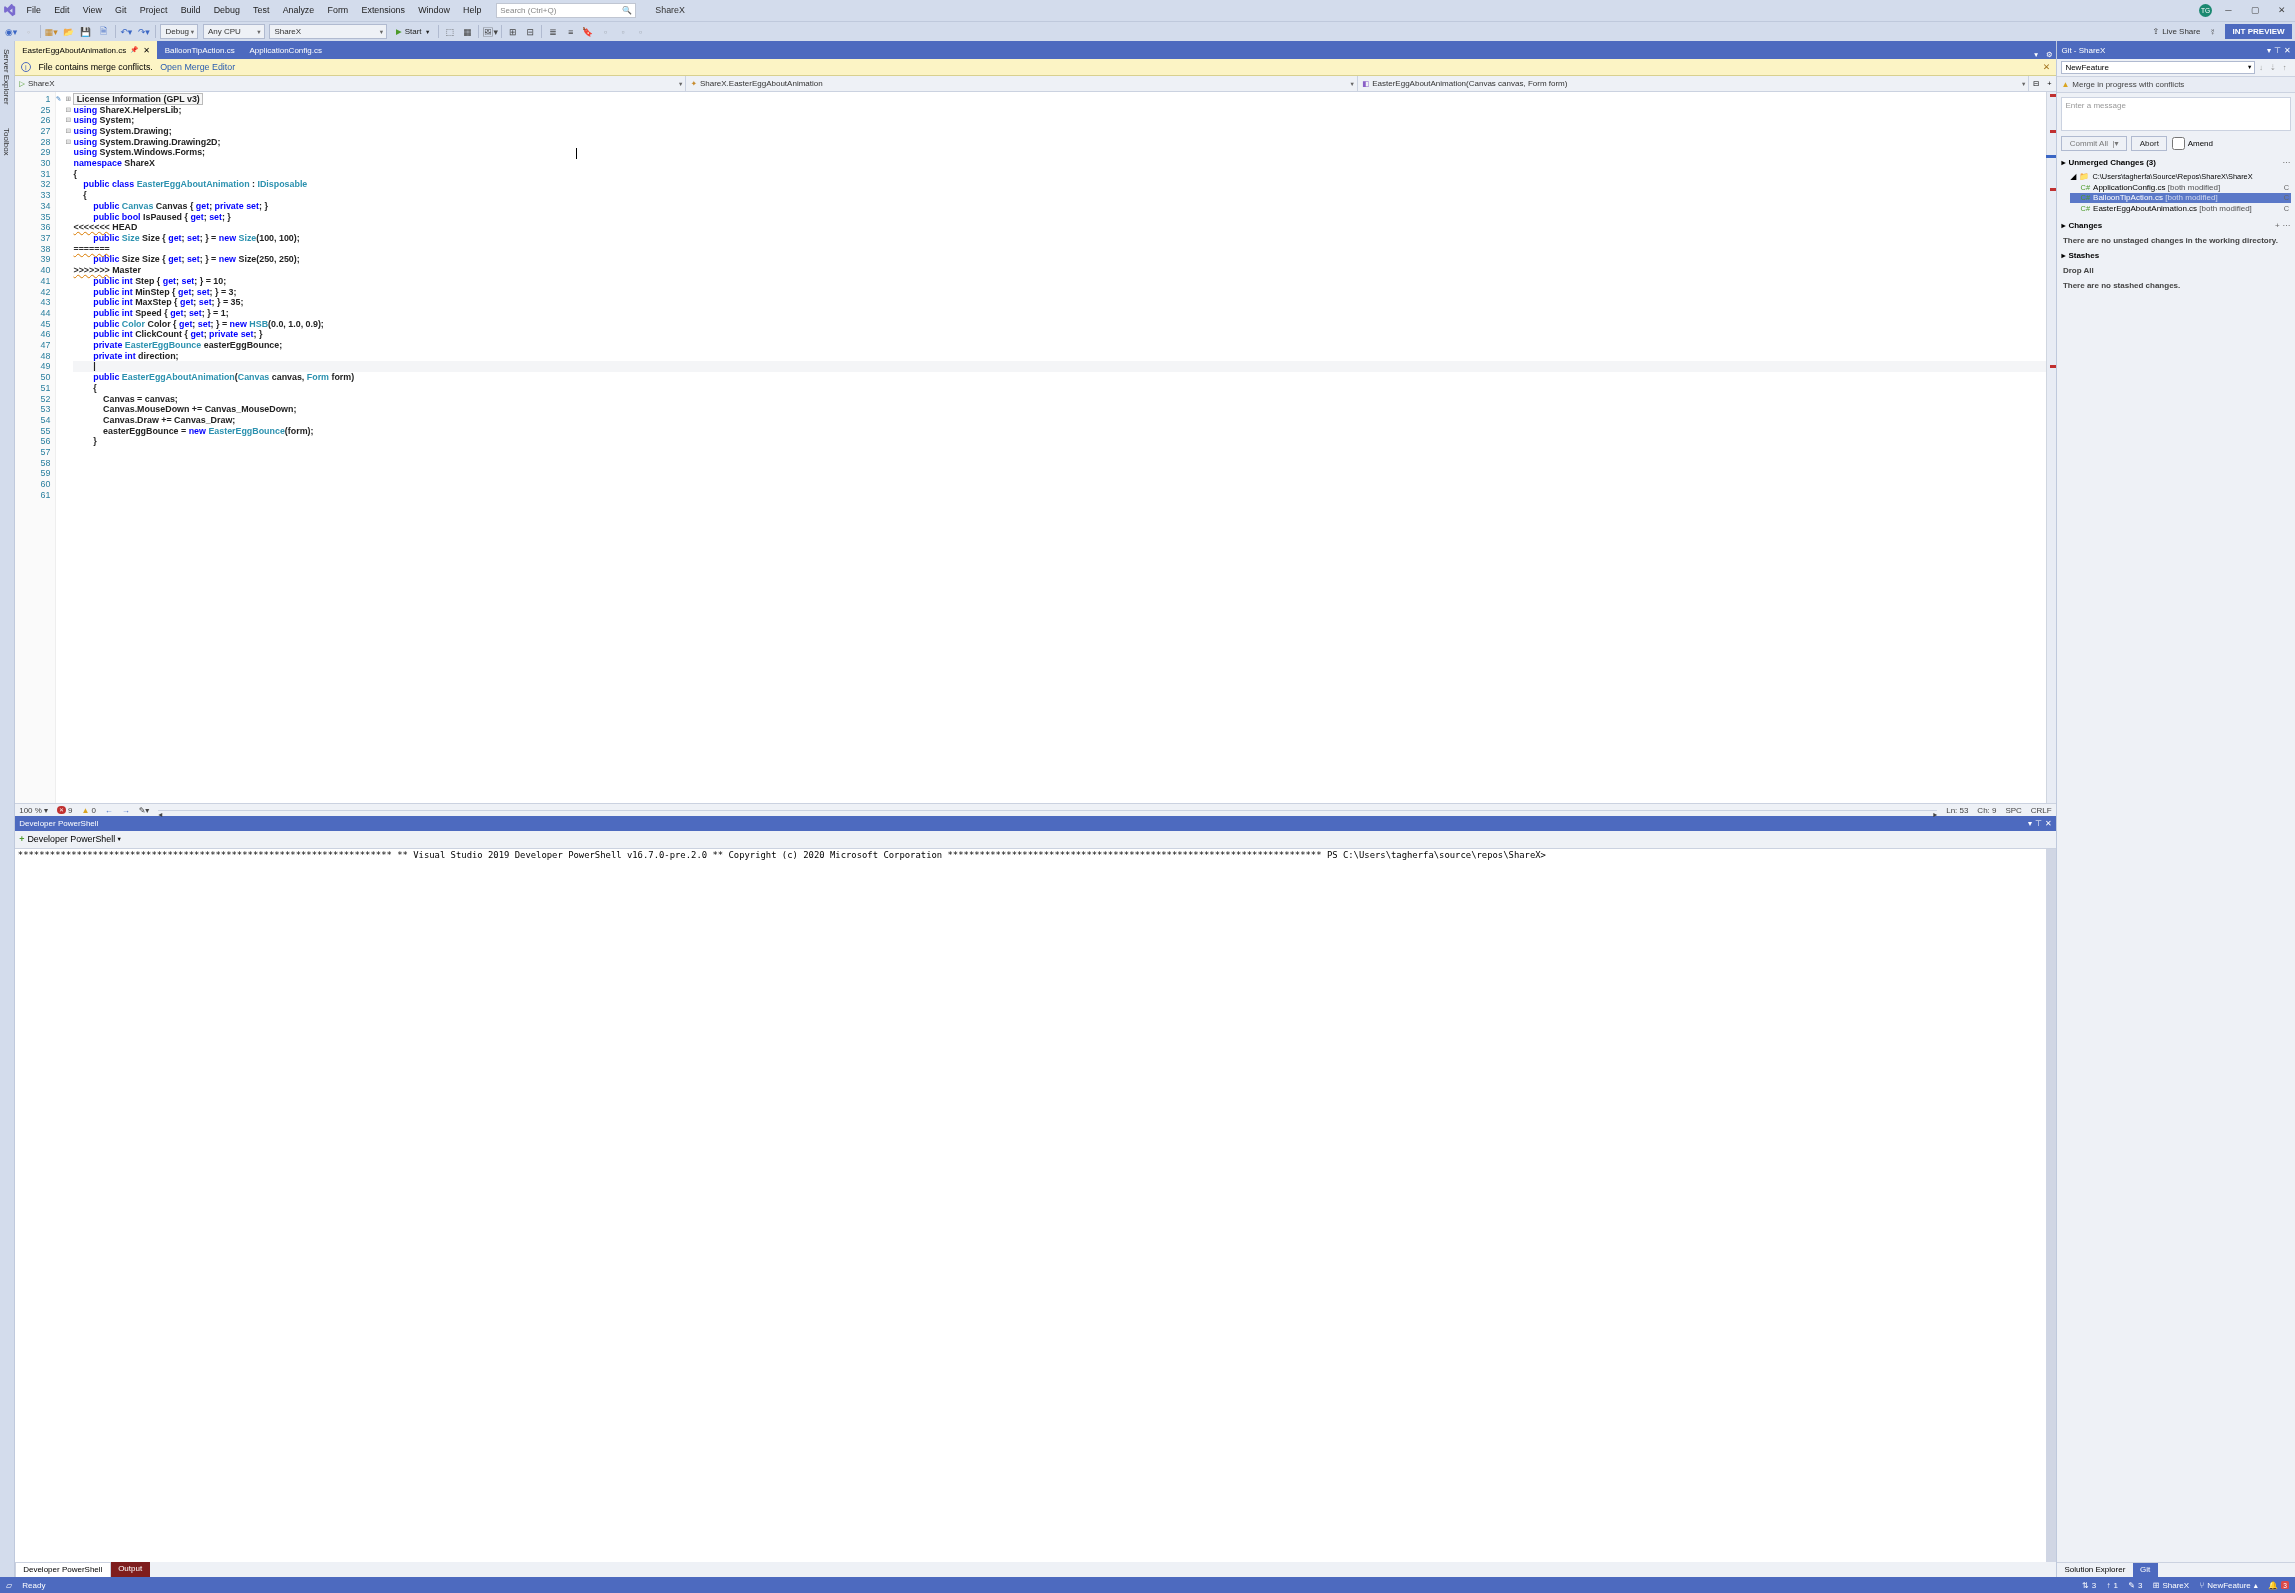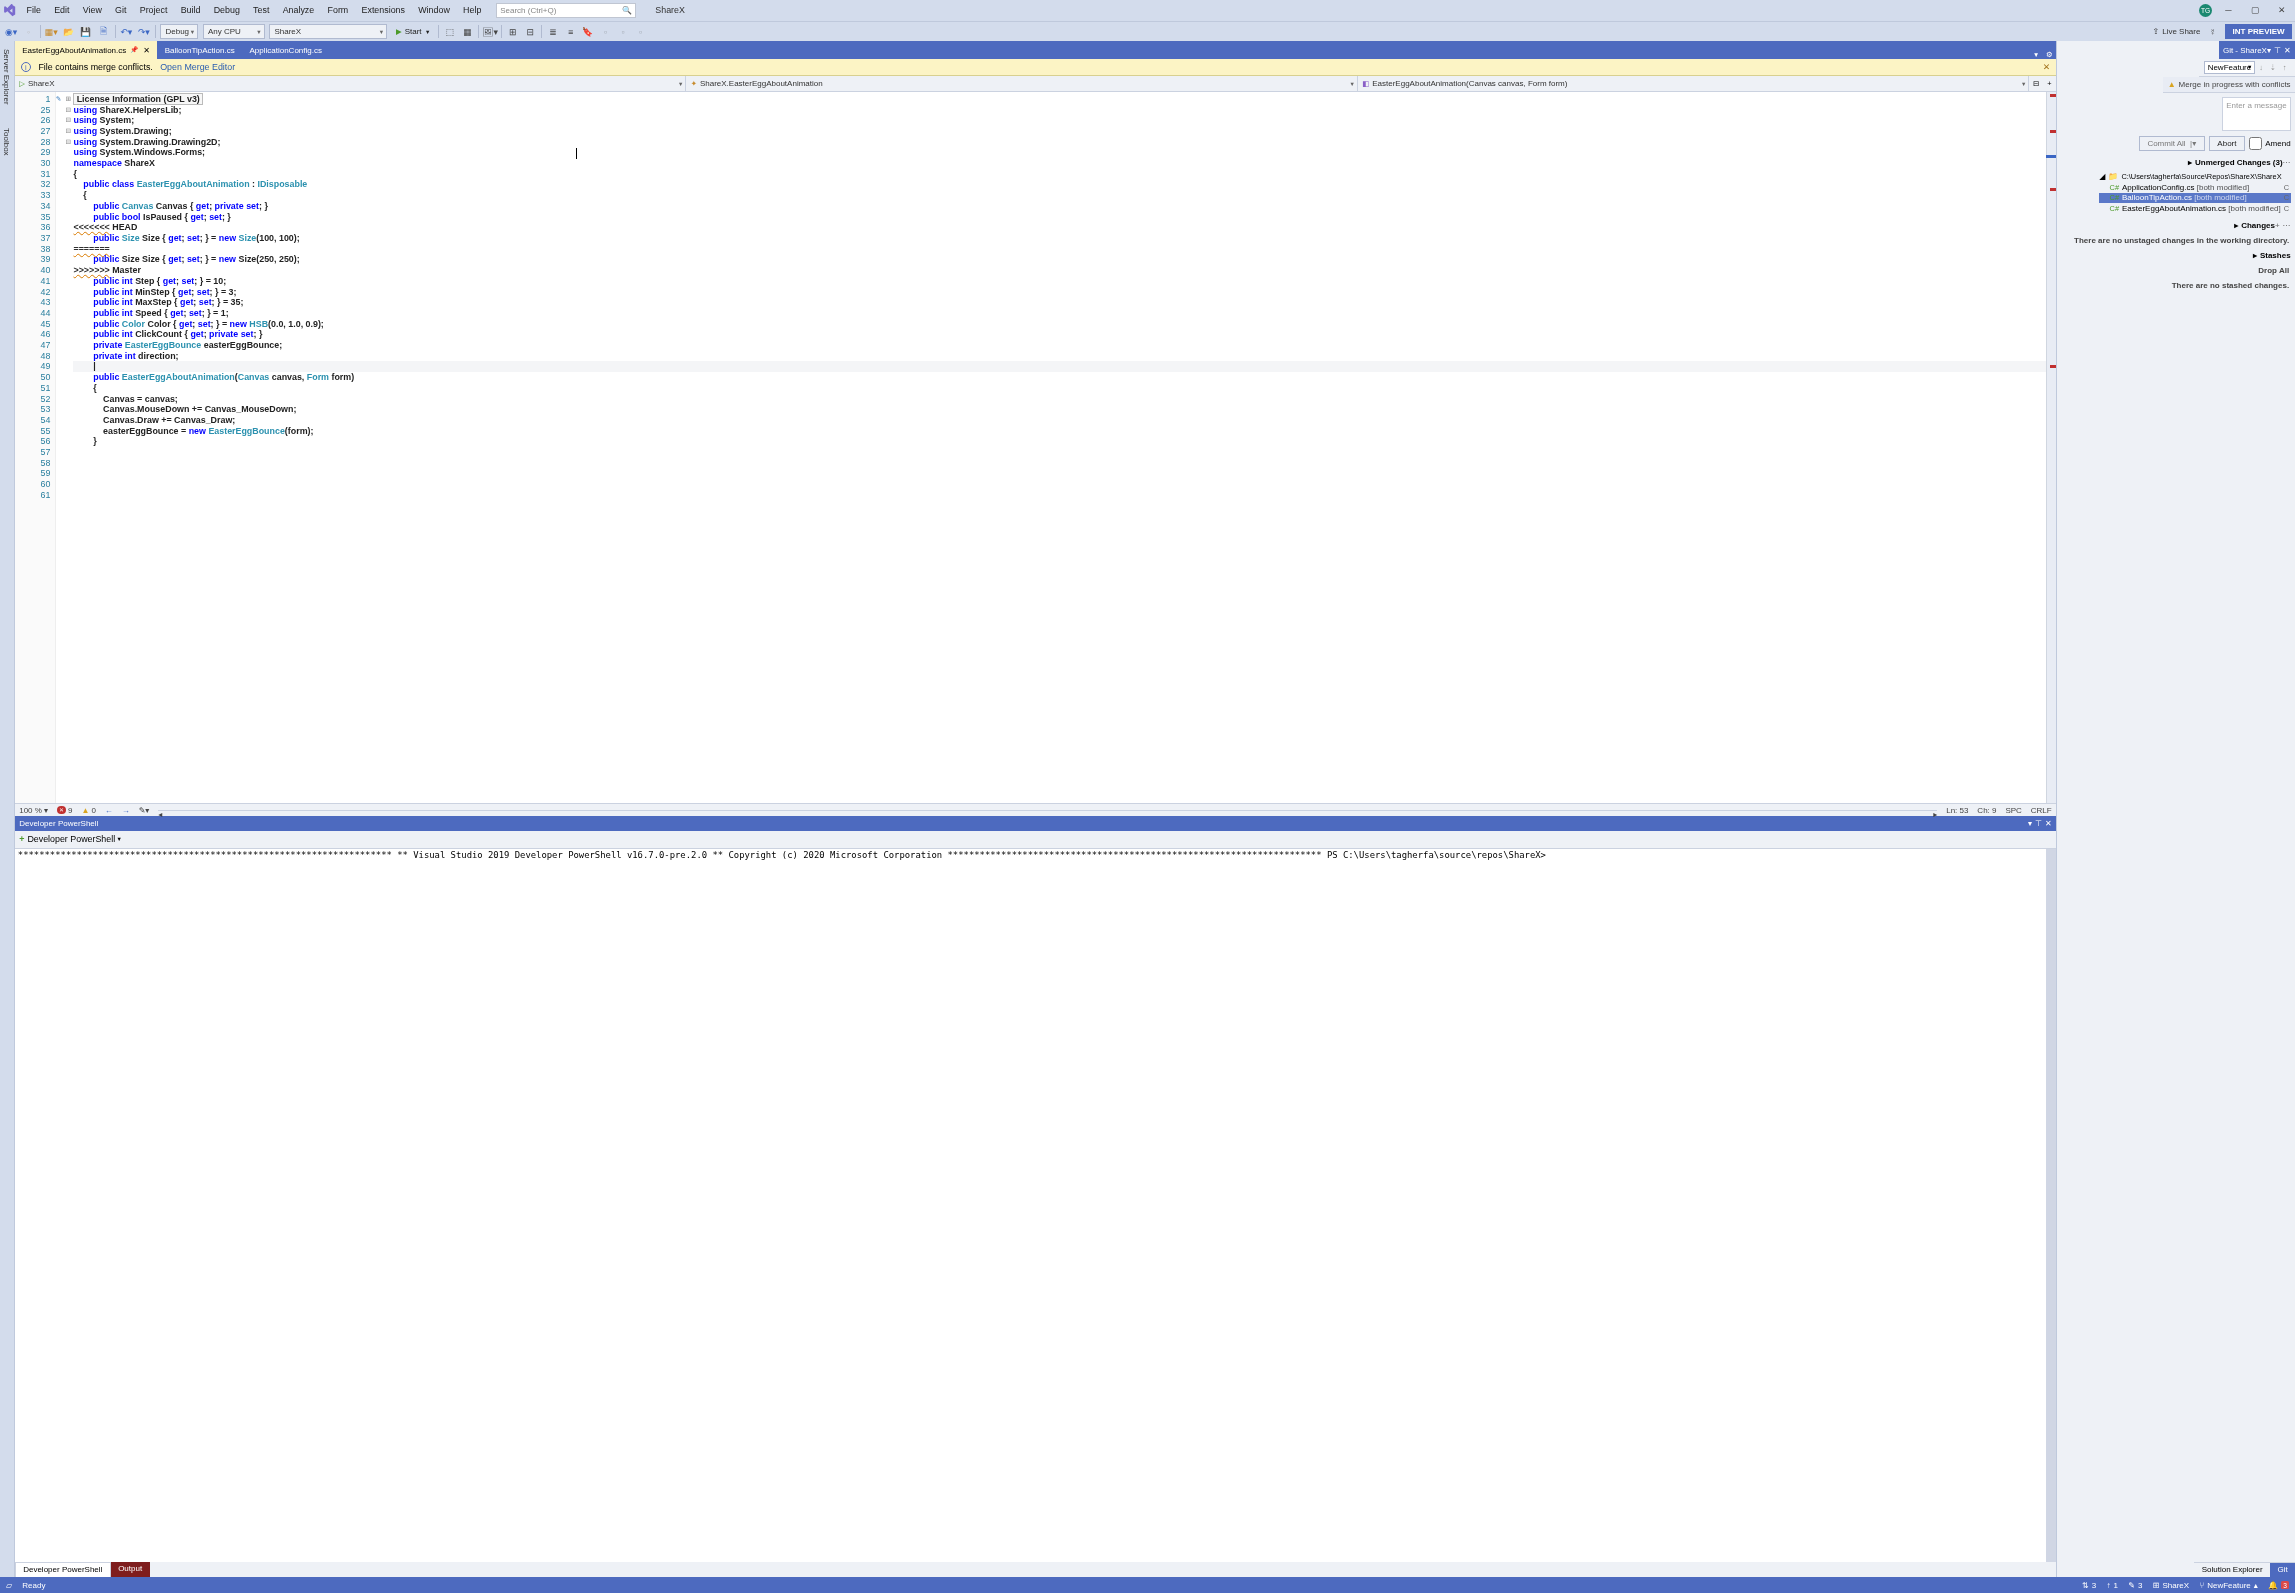--- a/index.html
+++ b/index.html
@@ -28,21 +28,21 @@
 .tb-right { margin-left: auto; display: flex; align-items: center; gap: 4.4px; }
 .int-preview { background: #4d6abf; color: #fff; padding: 3px 7.4px; font-size: 8px; font-weight: 600; }
 .live-share { color: #333; font-size: 8px; display: flex; gap: 3px; align-items: center; }
 
 
 .main { flex: 1; display: flex; min-height: 0; }
 .left-rail { width: 14.8px; background: #d3dcec; display: flex; flex-direction: column; align-items: center; padding-top: 3px; gap: 14.8px; border-right: 0.7px solid #bfc9dc; }
 .rail-tab { writing-mode: vertical-rl; font-size: 8px; color: #333; padding: 4.4px 1.5px; }
 
 .center { flex: 1; display: flex; flex-direction: column; min-width: 0; }
-.right-panel { width: 239px; background: #eef1f6; border-left: 0.7px solid #bfc9dc; display: flex; flex-direction: column; align-items: flex-end; }
+.right-panel { width: 239px; background: #eef1f6; border-left: 0.7px solid #bfc9dc; display: flex; flex-direction: column; }
 
 
 .doc-tabs { display: flex; background: #4d6abf; height: 17.7px; align-items: flex-end; }
 .doc-tab { padding: 3px 7.4px; font-size: 8px; display: flex; align-items: center; gap: 4.4px; height: 17.7px; }
 .doc-tab.active { background: #fcf4c5; color: #000; }
 .doc-tab.inactive { background: #4d6abf; color: #fff; }
 .doc-tab .pin { font-size: 6.6px; }
 .doc-tab .close { font-size: 8px; }
 .tab-spacer { flex: 1; }
 .tab-ctrl { width: 13.3px; color: #fff; text-align: center; font-size: 7.4px; }

